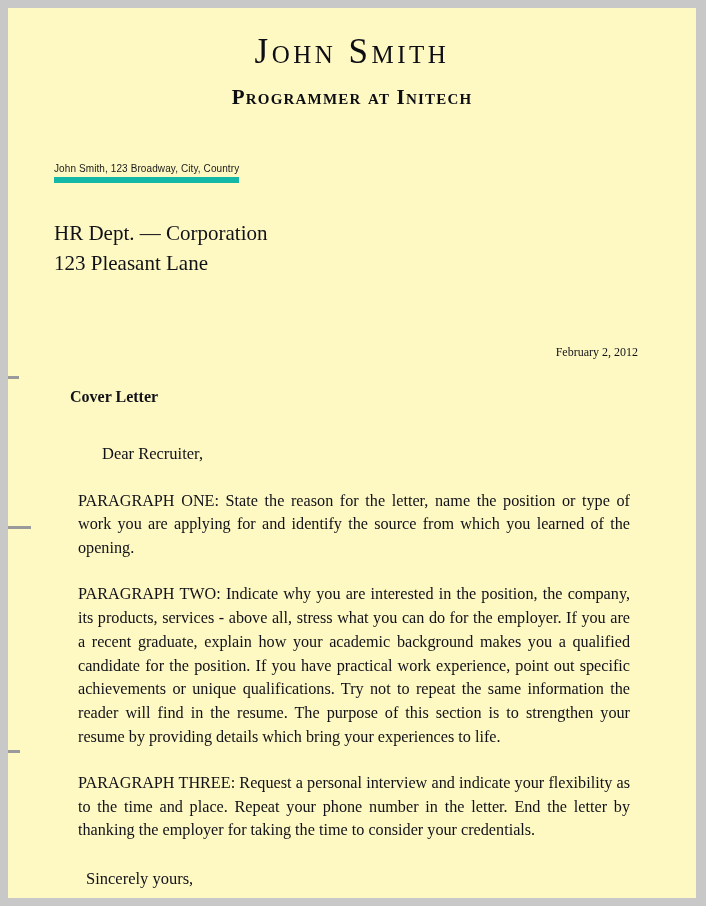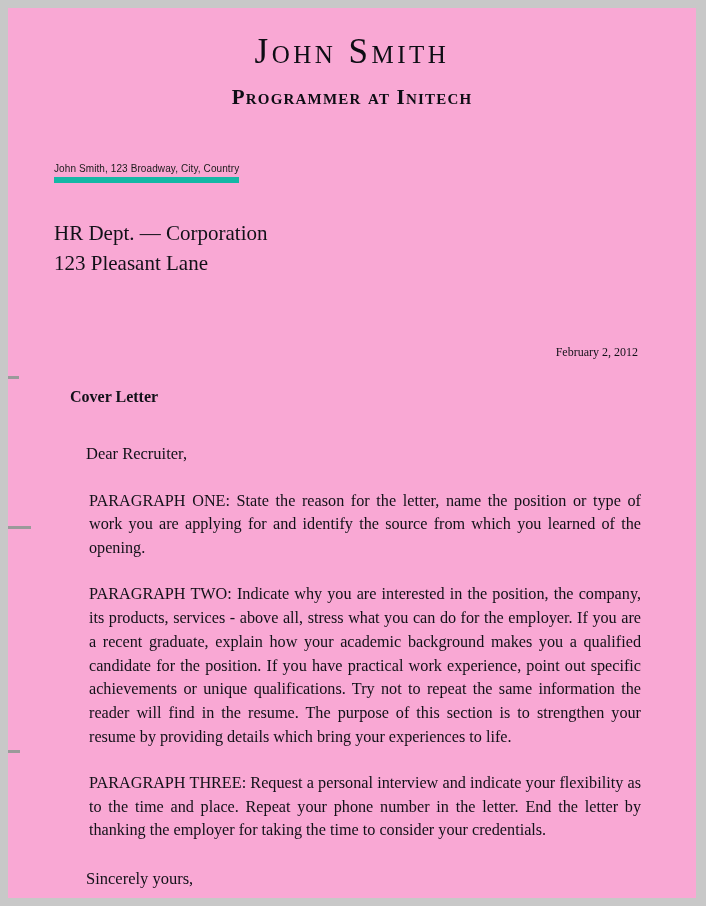--- a/index.html
+++ b/index.html
@@ -13,21 +13,21 @@
     overflow: hidden;
     font-family: "Liberation Serif", "DejaVu Serif", serif;
   }
 
   .page {
     position: absolute;
     left: 8px;
     top: 8px;
     width: 688px;
     height: 890px;
-    background: #f9a8d4;
+    background: #fef9c3;
     box-sizing: border-box;
     overflow: hidden;
   }
 
   
   .tick {
     position: absolute;
     left: 0;
     height: 3px;
     background: #9a9a9a;
@@ -97,27 +97,27 @@
 
   .subject {
     margin-top: 28px;
     margin-left: 16px;
     font-size: 16px;
     font-weight: bold;
   }
 
   .salutation {
     margin-top: 38px;
-    margin-left: 32px;
+    margin-left: 48px;
     font-size: 16.5px;
   }
 
   .para {
     margin-top: 22px;
-    margin-left: 35px;
+    margin-left: 24px;
     width: 552px;
     font-size: 16.2px;
     line-height: 1.47;
     text-align: justify;
     hyphens: auto;
     -webkit-hyphens: auto;
   }
   .para.first { margin-top: 26px; }
 
   .closing {

